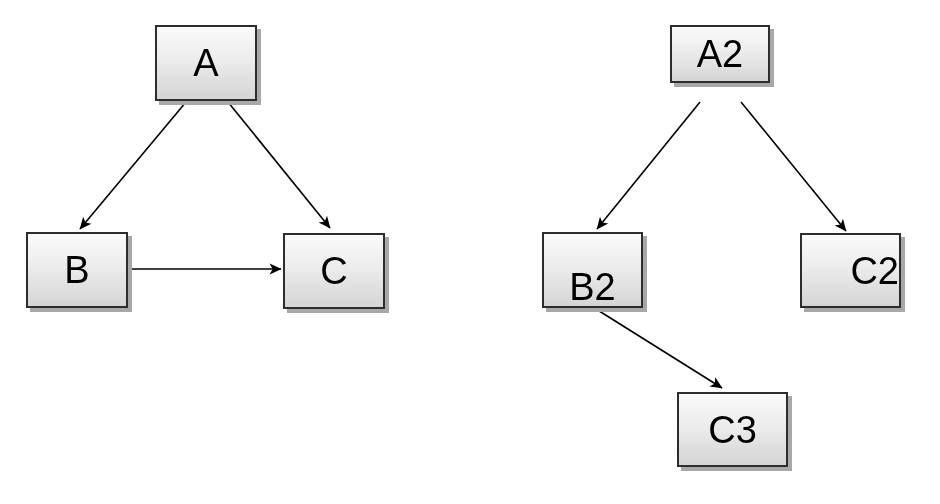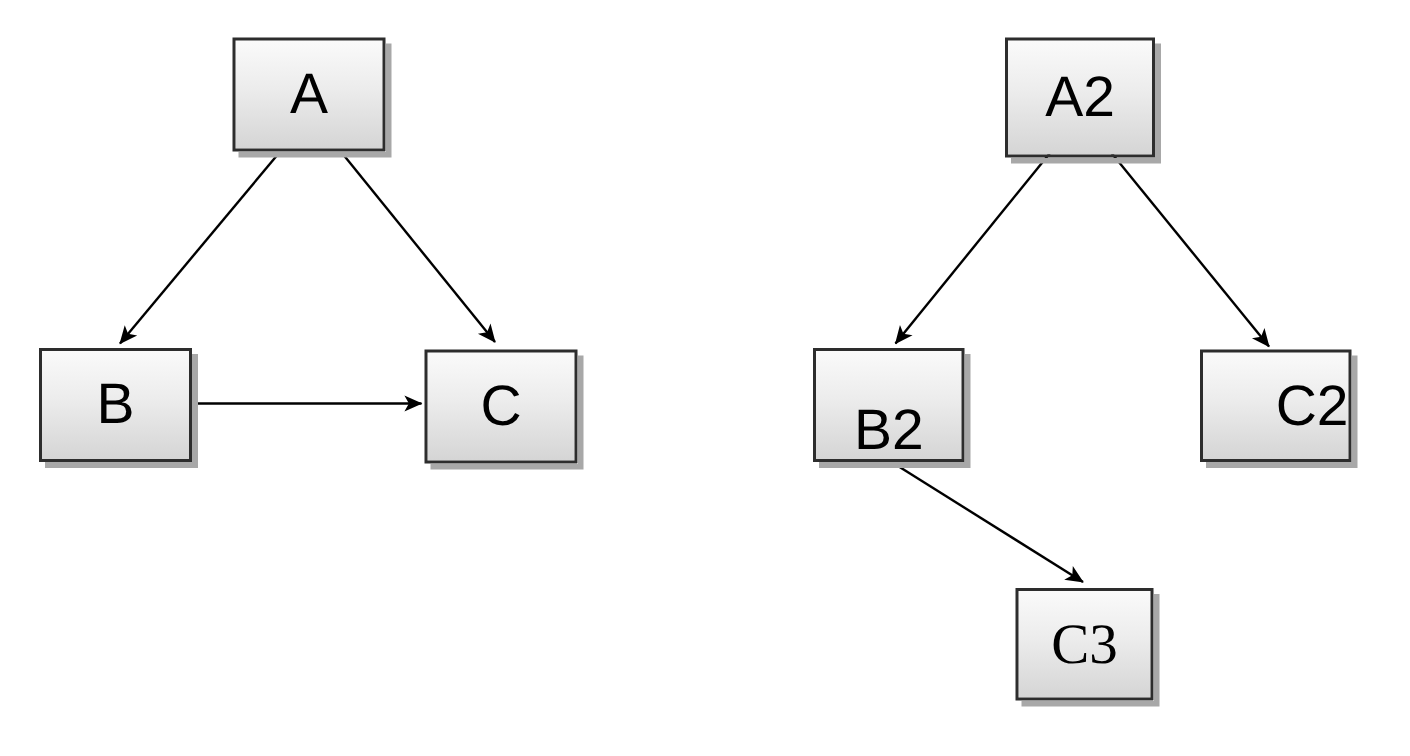--- a/index.html
+++ b/index.html
@@ -38,24 +38,24 @@
     box-shadow: 4px 4px 0 #a8a8a8;
     font-size: 38px;
     line-height: 1;
     color: #000000;
     user-select: none;
   }
   
   #node-A  { left: 155px; top: 25px;  width: 102px; height: 76px; }
   #node-B  { left: 26px;  top: 232px; width: 102px; height: 76px; }
   #node-C  { left: 283px; top: 233px; width: 102px; height: 76px; }
-  #node-A2 { left: 670px; top: 25px;  width: 100px; height: 80px; }
+  #node-A2 { left: 670px; top: 25px;  width: 100px; height: 58px; }
   #node-B2 { left: 542px; top: 232px; width: 101px; height: 76px; align-items: flex-end; }
   #node-C2 { left: 800px; top: 233px; width: 101px; height: 75px; justify-content: flex-end; }
-  #node-C3 { left: 677px; top: 392px; width: 92px; height: 75px; font-family: Liberation Serif, serif; }
+  #node-C3 { left: 677px; top: 392px; width: 111px; height: 75px; }
 </style>
 </head>
 <body>
 
 <div id="canvas">
 
   <svg id="edge-layer" viewBox="0 0 940 504" xmlns="http://www.w3.org/2000/svg">
     <defs>
       <marker id="arrowhead" viewBox="0 0 12 12" refX="10.5" refY="6" markerWidth="9" markerHeight="9" orient="auto">
         <path d="M1,1.5 L11,6 L1,10.5 L3.5,6 Z" fill="#000000"></path>

